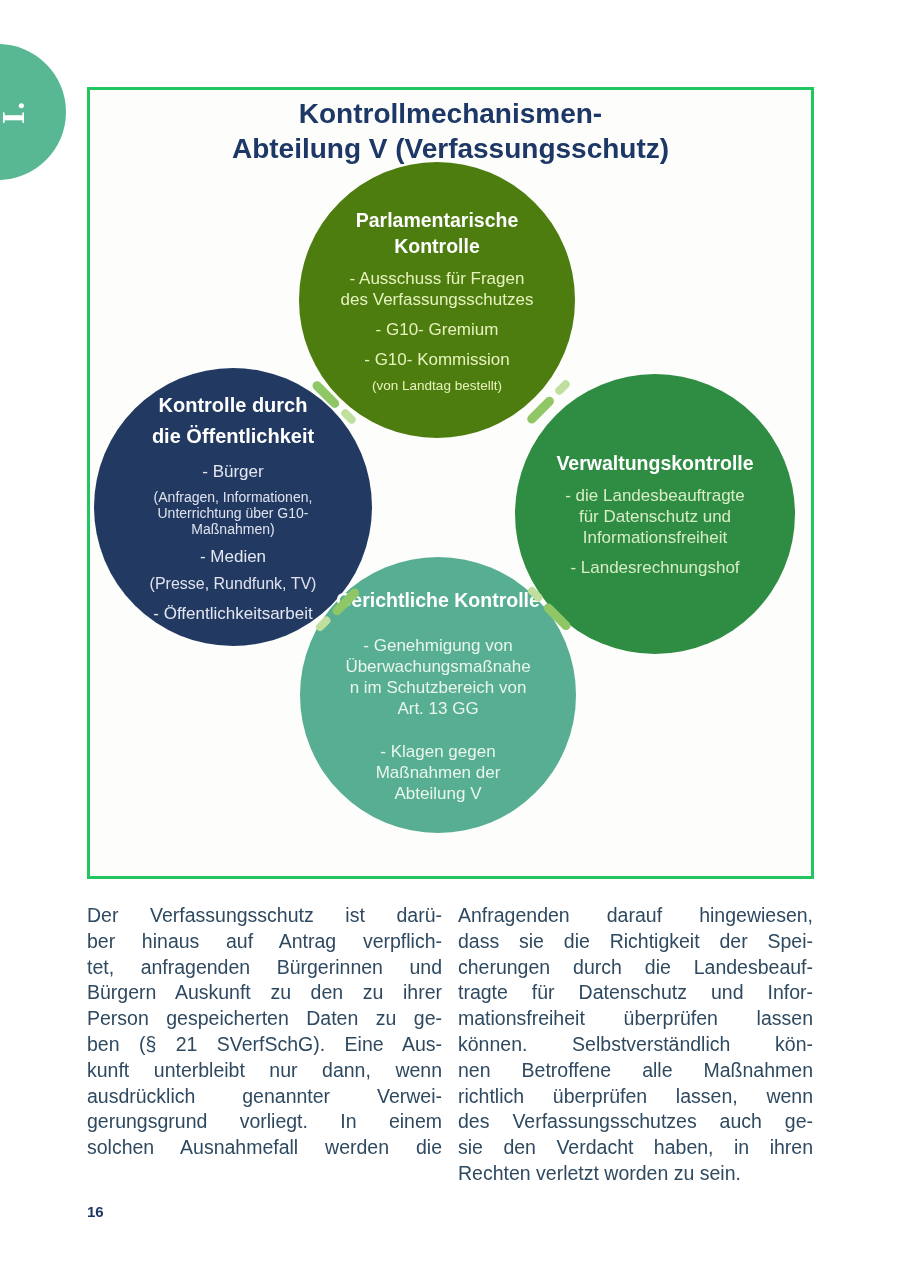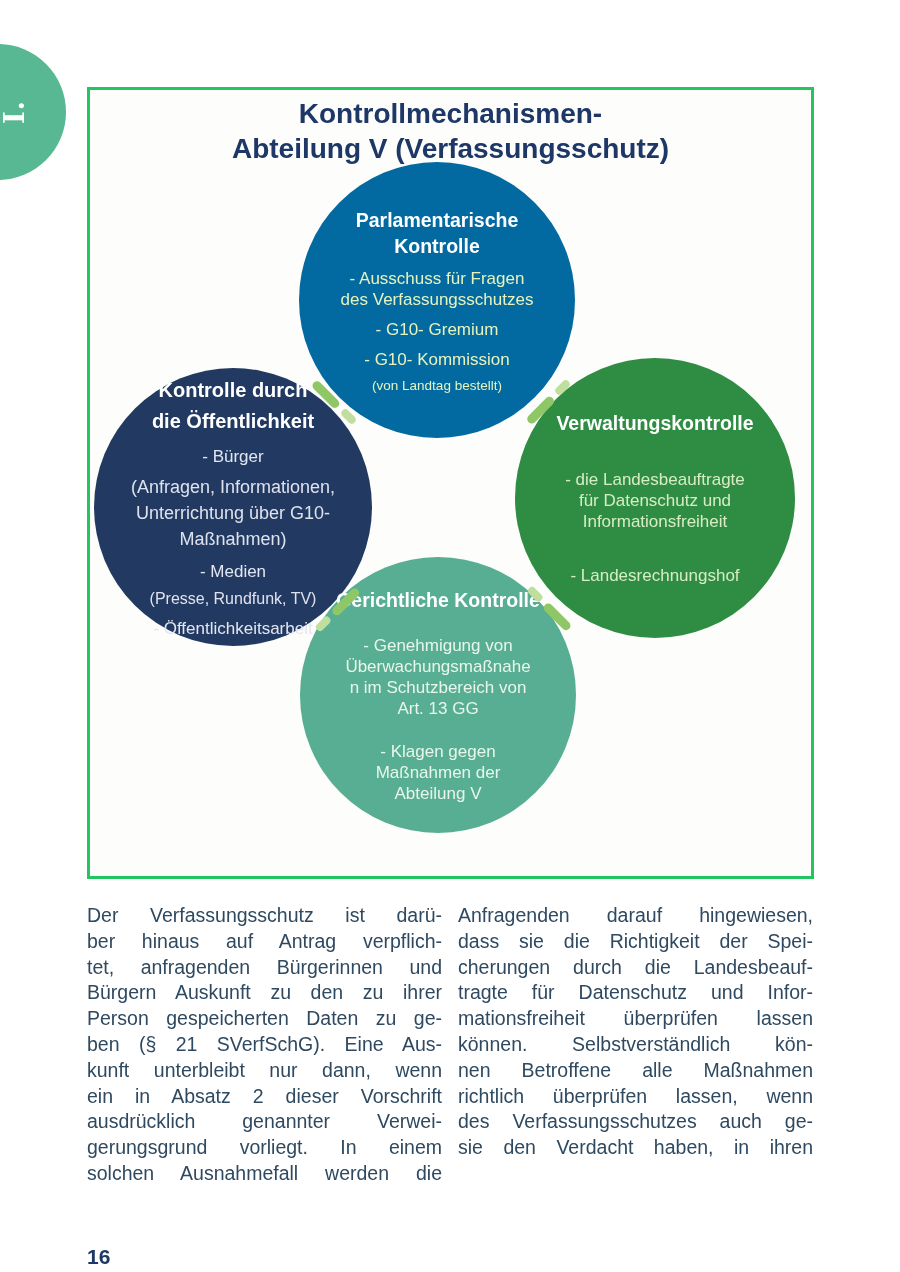--- a/index.html
+++ b/index.html
@@ -39,23 +39,23 @@
   }
   .c-title{font-weight:bold;color:#ffffff;font-size:19.5px;line-height:26px;white-space:pre-line;}
   .c-item{font-size:17px;line-height:21px;white-space:pre-line;margin-top:9px;}
   .c-note{font-size:13.5px;line-height:17px;white-space:pre-line;margin-top:7px;text-align:center;}
 
   .c-top{left:209px;top:72px;width:276px;height:276px;}
   .c-top .c-item,.c-top .c-note{color:#e7f3bd;}
   .c-left{left:4px;top:278px;width:278px;height:278px;}
   .c-left .c-title{line-height:31px;font-size:20px;}
   .c-left .c-item{color:#e3e6f1;}
-  .c-left .c-note{color:#dfe2ee;font-size:18px;line-height:26px;}
+  .c-left .c-note{color:#dfe2ee;font-size:14px;line-height:16px;}
   .c-left .c-note.big{font-size:16px;line-height:20px;}
-  .c-right{left:425px;top:268px;width:280px;height:280px;gap:24px;}
+  .c-right{left:425px;top:284px;width:280px;height:280px;}
   .c-right .c-item{color:#d8ecc6;}
   .c-bottom{left:210px;top:467px;width:276px;height:276px;gap:6px;}
   .c-bottom .c-item{color:#e9f6ec;margin-top:16px;}
 
   
   .swoosh{
     position:absolute;width:64px;height:10px;z-index:2;
     display:flex;flex-direction:row;align-items:center;gap:6px;justify-content:center;
   }
   .swoosh .s1{width:34px;height:9px;border-radius:5px;background:#8fc766;}
@@ -72,39 +72,39 @@
   }
   .col{width:355px;font-size:19.5px;}
   .tl{
     text-align:justify;text-align-last:justify;
     line-height:25.8px;white-space:nowrap;
   }
   .tl.tl-end{text-align-last:left;}
 
   .pagenum{
     position:absolute;left:87px;top:1203px;
-    font-size:21px;font-weight:600;color:#1d3766;margin-top:42px;
+    font-size:15px;font-weight:600;color:#1d3766;
   }
 </style>
 </head>
 <body>
 
 <div class="page">
 
   <div class="section-tab" style="background: rgb(88, 184, 147);">
     <span class="section-tab-label">I.</span>
   </div>
 
   <div class="figure">
     <div class="fig-title">
       <div>Kontrollmechanismen-</div>
       <div>Abteilung V (Verfassungsschutz)</div>
     </div>
 
-    <div class="circle c-top" style="background: #0369a1;">
+    <div class="circle c-top" style="background: #4d7c0f;">
       <div class="c-title">Parlamentarische
 Kontrolle</div>
       <div class="c-item">- Ausschuss für Fragen
 des Verfassungsschutzes</div>
       <div class="c-item">- G10- Gremium</div>
       <div class="c-item">- G10- Kommission</div>
       <div class="c-note">(von Landtag bestellt)</div>
     </div>
 
     <div class="circle c-left" style="background: rgb(34, 58, 97);">
@@ -158,34 +158,34 @@
 
   <div class="bodytext">
     <div class="col">
       <div class="tl">Der Verfassungsschutz ist darü-</div>
       <div class="tl">ber hinaus auf Antrag verpflich-</div>
       <div class="tl">tet, anfragenden Bürgerinnen und</div>
       <div class="tl">Bürgern Auskunft zu den zu ihrer</div>
       <div class="tl">Person gespeicherten Daten zu ge-</div>
       <div class="tl">ben (§ 21 SVerfSchG). Eine Aus-</div>
       <div class="tl">kunft unterbleibt nur dann, wenn</div>
-      <div class="tl">ein in Absatz 2 dieser Vorschrift</div>
       <div class="tl">ausdrücklich genannter Verwei-</div>
       <div class="tl">gerungsgrund vorliegt. In einem</div>
       <div class="tl">solchen Ausnahmefall werden die</div>
     </div>
     <div class="col">
       <div class="tl">Anfragenden darauf hingewiesen,</div>
       <div class="tl">dass sie die Richtigkeit der Spei-</div>
       <div class="tl">cherungen durch die Landesbeauf-</div>
       <div class="tl">tragte für Datenschutz und Infor-</div>
       <div class="tl">mationsfreiheit überprüfen lassen</div>
       <div class="tl">können. Selbstverständlich kön-</div>
       <div class="tl">nen Betroffene alle Maßnahmen</div>
       <div class="tl">richtlich überprüfen lassen, wenn</div>
       <div class="tl">des Verfassungsschutzes auch ge-</div>
       <div class="tl">sie den Verdacht haben, in ihren</div>
+      <div class="tl tl-end">Rechten verletzt worden zu sein.</div>
     </div>
   </div>
 
   <div class="pagenum">16</div>
 
 </div>
 
 </body></html>

